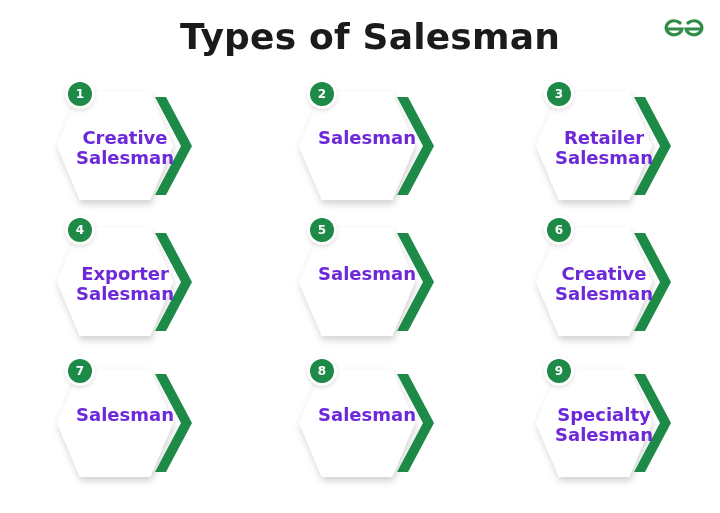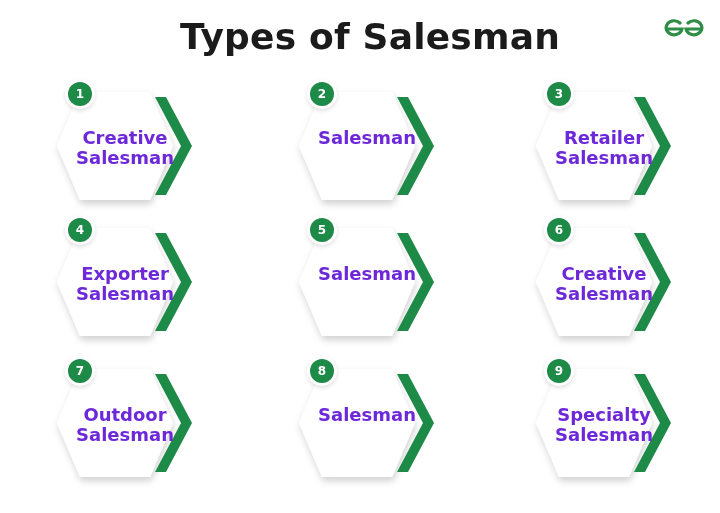--- a/index.html
+++ b/index.html
@@ -139,21 +139,20 @@
       <defs>
         <filter id="sh6" x="-20%" y="-20%" width="140%" height="150%">
           <feDropShadow dx="1" dy="4" stdDeviation="3.5" flood-color="#000" flood-opacity="0.18"></feDropShadow>
         </filter>
       </defs>
       <polygon points="30,6 100,6 123,60 100,114 30,114 7,60" fill="#ffffff" filter="url(#sh6)"></polygon>
       <polygon class="chev" points="105,11 116,11 142,60 116,109 105,109 131,60" fill="#1e8a47"></polygon>
     </svg>
     <div class="badge" style="background: rgb(30, 138, 71);">7</div>
     <div class="label">
-      <div class="l1">Outdoor</div>
       <div class="l2">Salesman</div>
     </div>
   </div>
     <div class="card" style="left: 292px; top: 363px;">
     <svg class="shape" width="150" height="120" viewBox="0 0 150 120">
       <defs>
         <filter id="sh7" x="-20%" y="-20%" width="140%" height="150%">
           <feDropShadow dx="1" dy="4" stdDeviation="3.5" flood-color="#000" flood-opacity="0.18"></feDropShadow>
         </filter>
       </defs>

